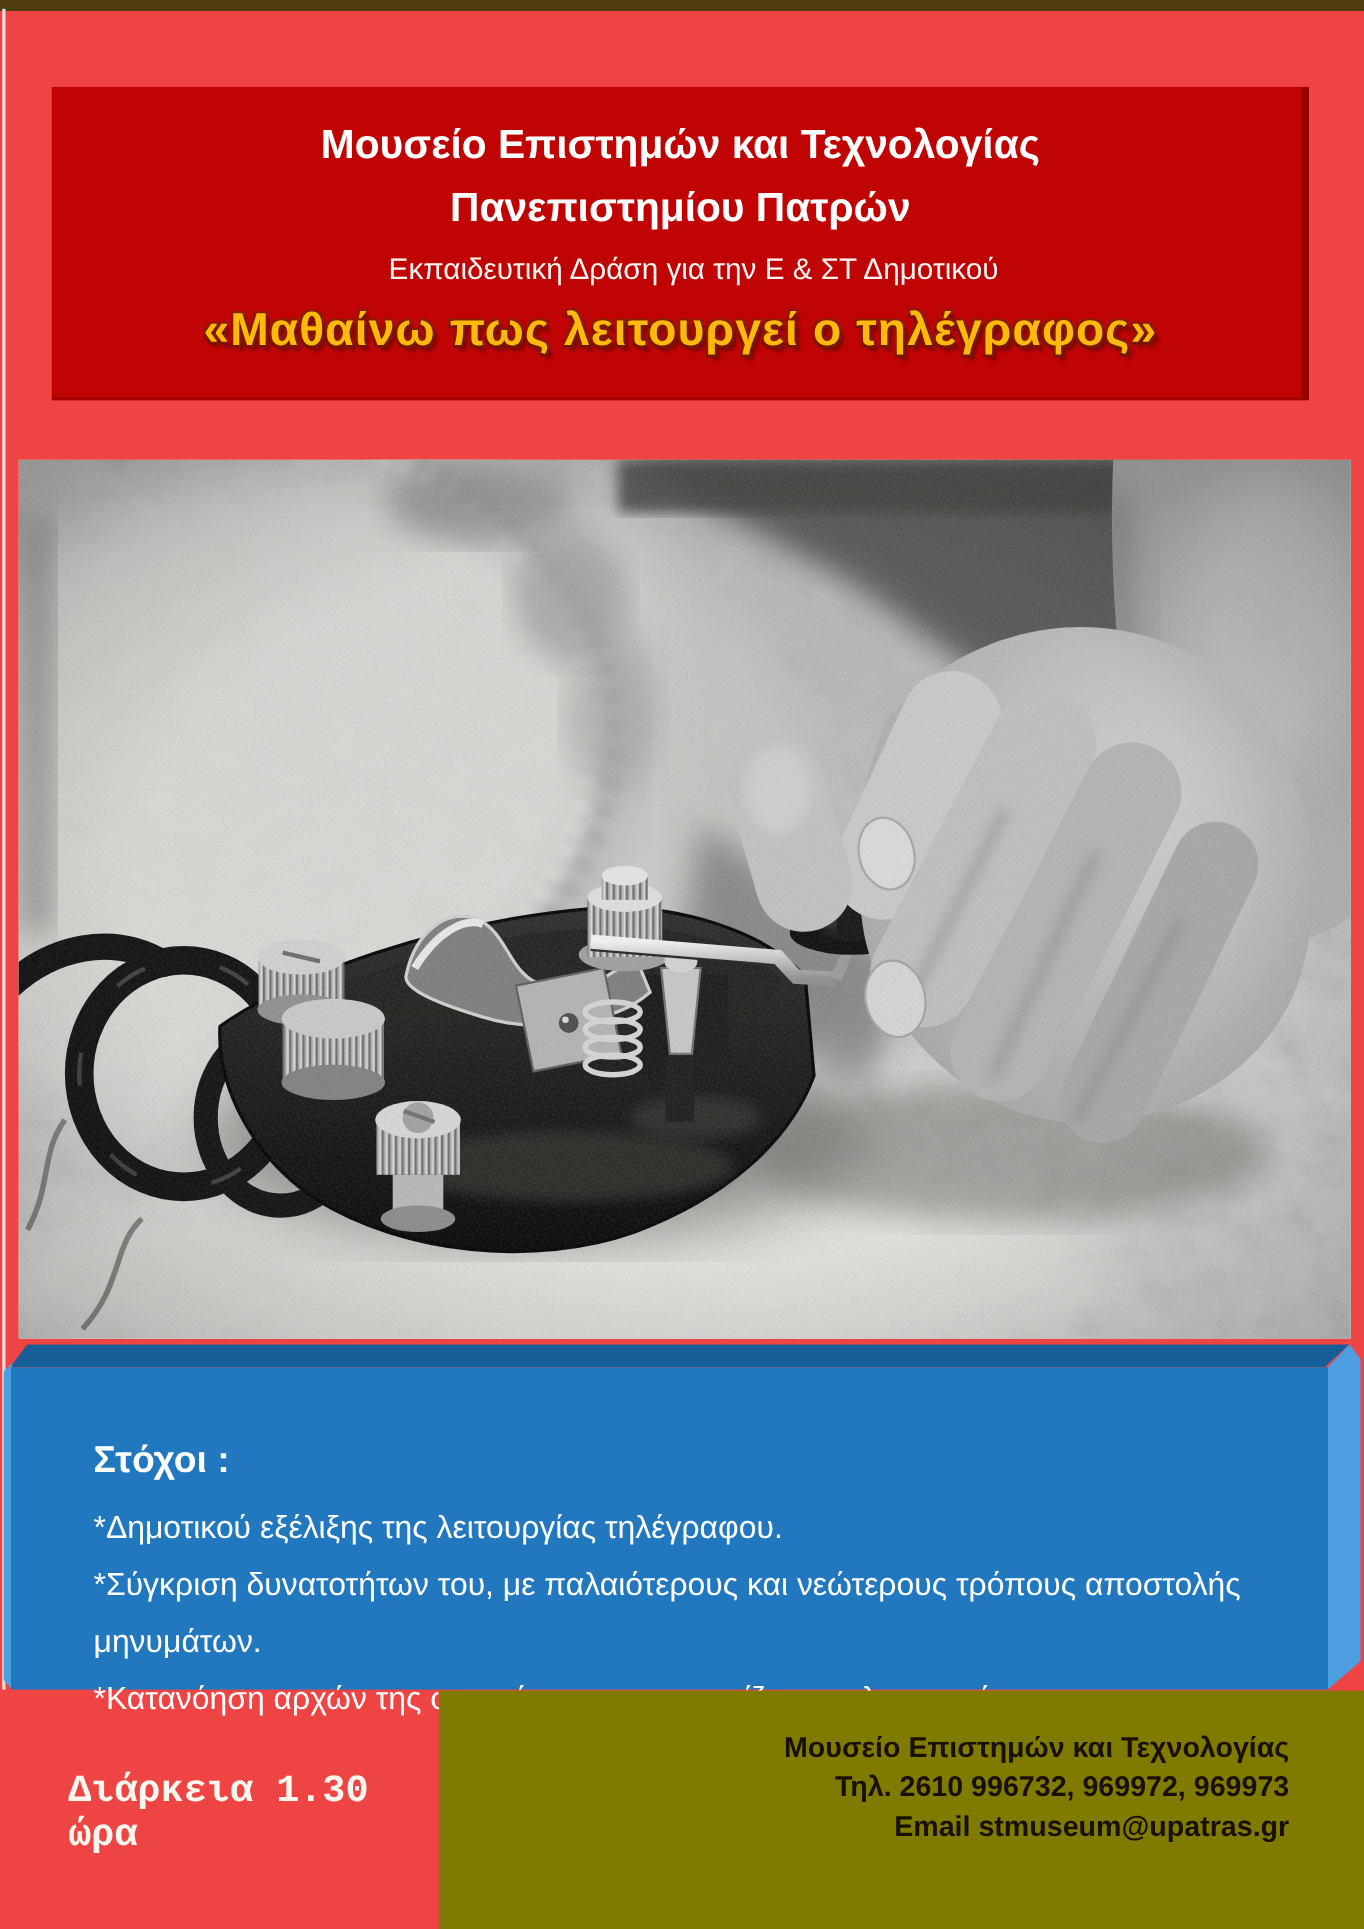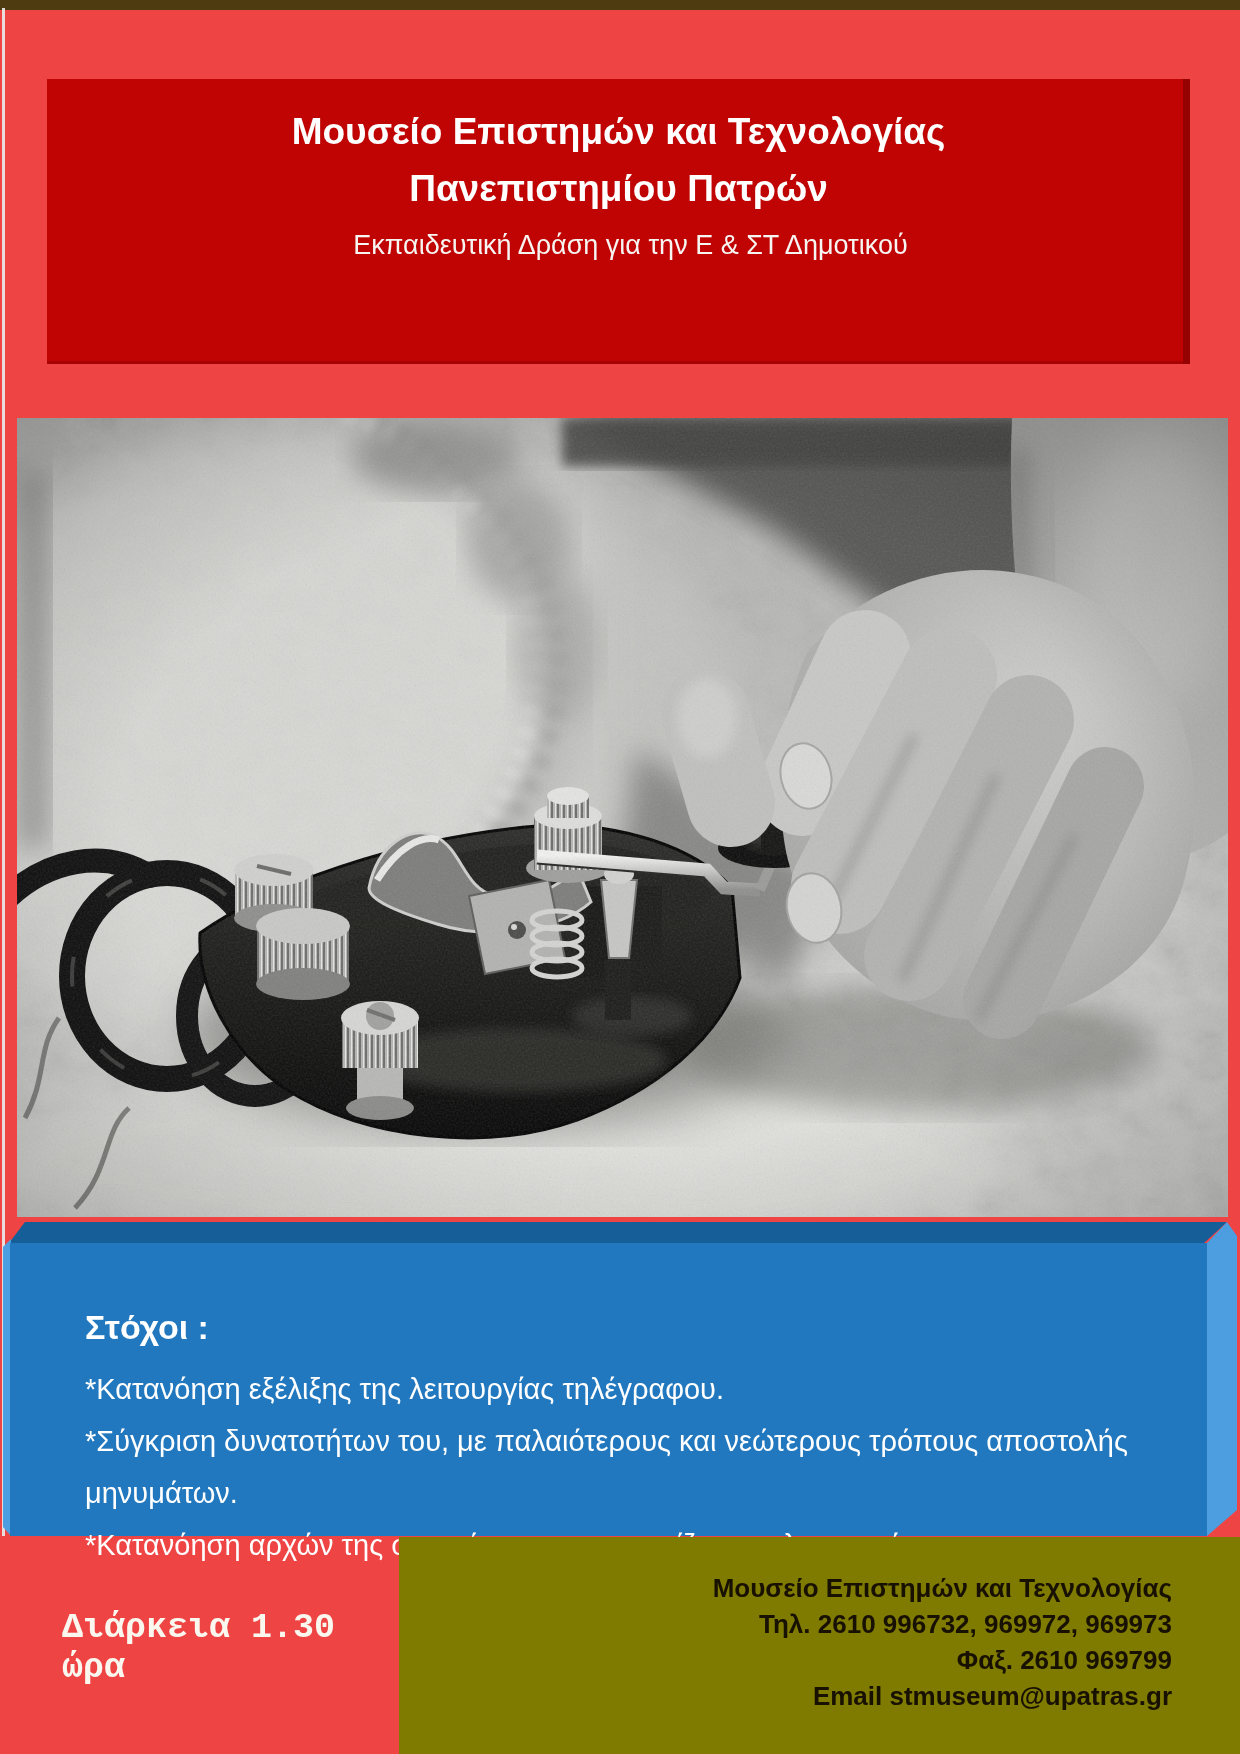--- a/index.html
+++ b/index.html
@@ -55,20 +55,21 @@
 <body>
 
 <div class="poster">
   <div class="top-strip"></div>
   <div class="left-line"></div>
 
   <header class="red-box">
     <div class="red-title">Μουσείο Επιστημών και Τεχνολογίας</div>
     <div class="red-title">Πανεπιστημίου Πατρών</div>
     <div class="red-sub">Εκπαιδευτική Δράση για την Ε &amp; ΣΤ Δημοτικού</div>
+    <div class="red-headline">«Μαθαίνω πως λειτουργεί ο τηλέγραφος»</div>
   </header>
 
   <figure class="photo" role="img" aria-label="Black and white photograph of a child's hand tapping the knob of a Morse telegraph key resting on a carpet">
     <svg viewBox="0 0 1211 799" preserveAspectRatio="none">
       <defs>
         <linearGradient id="gBase" x1="0" y1="0" x2="0" y2="1">
           <stop offset="0" stop-color="#b7b7b5"></stop>
             <stop offset="1" stop-color="#d8d8d5"></stop>
         </linearGradient>
         <linearGradient id="gBaseDev" x1="0" y1="0" x2="0" y2="1">
@@ -232,30 +233,29 @@
     </svg>
   </figure>
 
   <section class="slab">
     <div class="face-top"></div>
     <div class="face-right"></div>
     <div class="face-left"></div>
     <div class="face-main">
       <div class="goals-text">
         <div class="goals-heading">Στόχοι :</div>
-        <div class="goal">*Κατανόηση εξέλιξης της λειτουργίας τηλέγραφου.</div>
+        <div class="goal">*Δημοτικού εξέλιξης της λειτουργίας τηλέγραφου.</div>
         <div class="goal">*Σύγκριση δυνατοτήτων του, με παλαιότερους και νεώτερους τρόπους αποστολής μηνυμάτων.</div>
         <div class="goal">*Κατανόηση  αρχών της φυσικής που υποστηρίζουν τη λειτουργία του .</div>
       </div>
     </div>
   </section>
 
   <footer>
     <div class="olive"></div>
     <div class="duration">Διάρκεια 1.30 ώρα</div>
     <div class="contact">
       <div class="c-name">Μουσείο Επιστημών και Τεχνολογίας</div>
       <div>Τηλ. 2610 996732, 969972, 969973</div>
-      <div>Φαξ. 2610 969799</div>
       <div>Email stmuseum@upatras.gr</div>
     </div>
   </footer>
 </div>
 
 </body></html>

